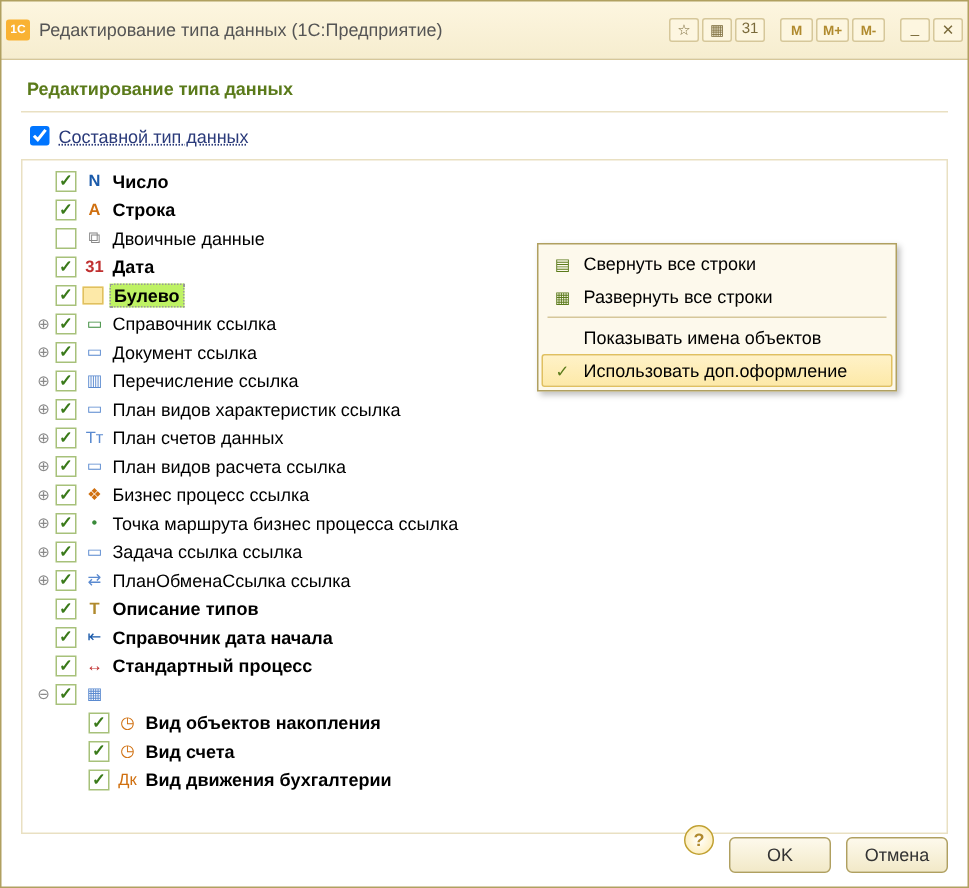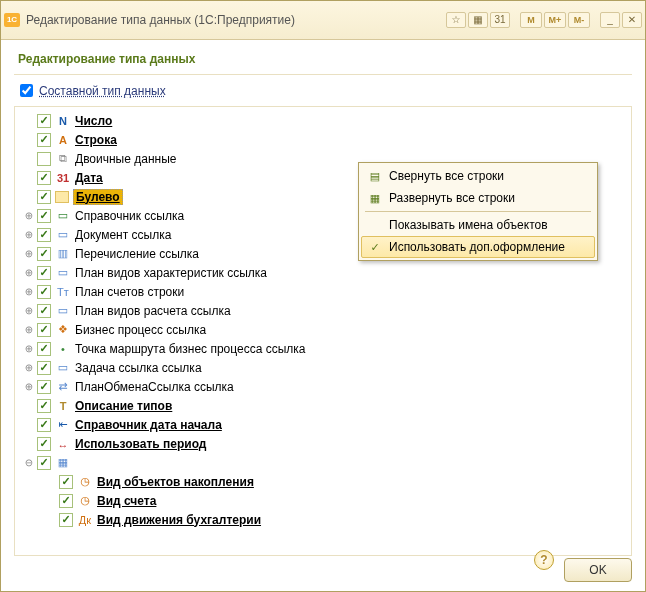--- a/index.html
+++ b/index.html
@@ -122,23 +122,23 @@
   .ti-bp { color: #d07010; }
   .ti-route { color: #3a8a3a; }
   .ti-task { color: #5a8ad0; }
   .ti-exch { color: #5a8ad0; }
   .ti-typed { color: #b08a2e; font-weight: bold; }
   .ti-std { color: #1a5aaa; }
   .ti-period { color: #c03030; }
   .ti-sys { color: #5a8ad0; }
   .ti-sub { color: #d07010; }
   .label { color: #000; }
-  .label.bold { font-weight: bold; text-decoration: underline; }
+  .label.bold { font-weight: bold; }
   .label.sel {
-    background: #eab308;
+    background: #bef264;
     border: 1px dotted #999;
     padding: 0 2px;
   }
   
   .ctx-menu {
     position: absolute;
     left: 358px; top: 162px;
     width: 240px;
     background: #fdf9ec;
     border: 1px solid #b0a060;
@@ -280,21 +280,21 @@
       <div class="row lvl0">
         <span class="expander ">⊕</span>
         <span class="cbwrap checked"></span>
         <span class="type-icon ti-plan">▭</span>
         <span class="label">План видов характеристик ссылка</span>
       </div>
       <div class="row lvl0">
         <span class="expander ">⊕</span>
         <span class="cbwrap checked"></span>
         <span class="type-icon ti-acc">Tт</span>
-        <span class="label">План счетов строки</span>
+        <span class="label">План счетов данных</span>
       </div>
       <div class="row lvl0">
         <span class="expander ">⊕</span>
         <span class="cbwrap checked"></span>
         <span class="type-icon ti-calc">▭</span>
         <span class="label">План видов расчета ссылка</span>
       </div>
       <div class="row lvl0">
         <span class="expander ">⊕</span>
         <span class="cbwrap checked"></span>
@@ -328,21 +328,21 @@
       <div class="row lvl0">
         <span class="expander none">⊕</span>
         <span class="cbwrap checked"></span>
         <span class="type-icon ti-std">⇤</span>
         <span class="label bold">Справочник дата начала</span>
       </div>
       <div class="row lvl0">
         <span class="expander none">⊕</span>
         <span class="cbwrap checked"></span>
         <span class="type-icon ti-period">↔</span>
-        <span class="label bold">Использовать период</span>
+        <span class="label bold">Стандартный процесс</span>
       </div>
       <div class="row lvl0">
         <span class="expander ">⊖</span>
         <span class="cbwrap checked"></span>
         <span class="type-icon ti-sys">▦</span>
       </div>
       <div class="row lvl1">
         <span class="expander none">⊕</span>
         <span class="cbwrap checked"></span>
         <span class="type-icon ti-sub">◷</span>
@@ -379,15 +379,16 @@
     </div>
     <div class="mi hover">
       <span class="micon">✓</span>
       <span>Использовать доп.оформление</span>
     </div>
   </div>
 
 <div class="footer">
   <div class="help">?</div>
   <div class="btn">OK</div>
+  <div class="btn">Отмена</div>
 </div>
 
 <div class="window-frame"></div>
 
 </body></html>

